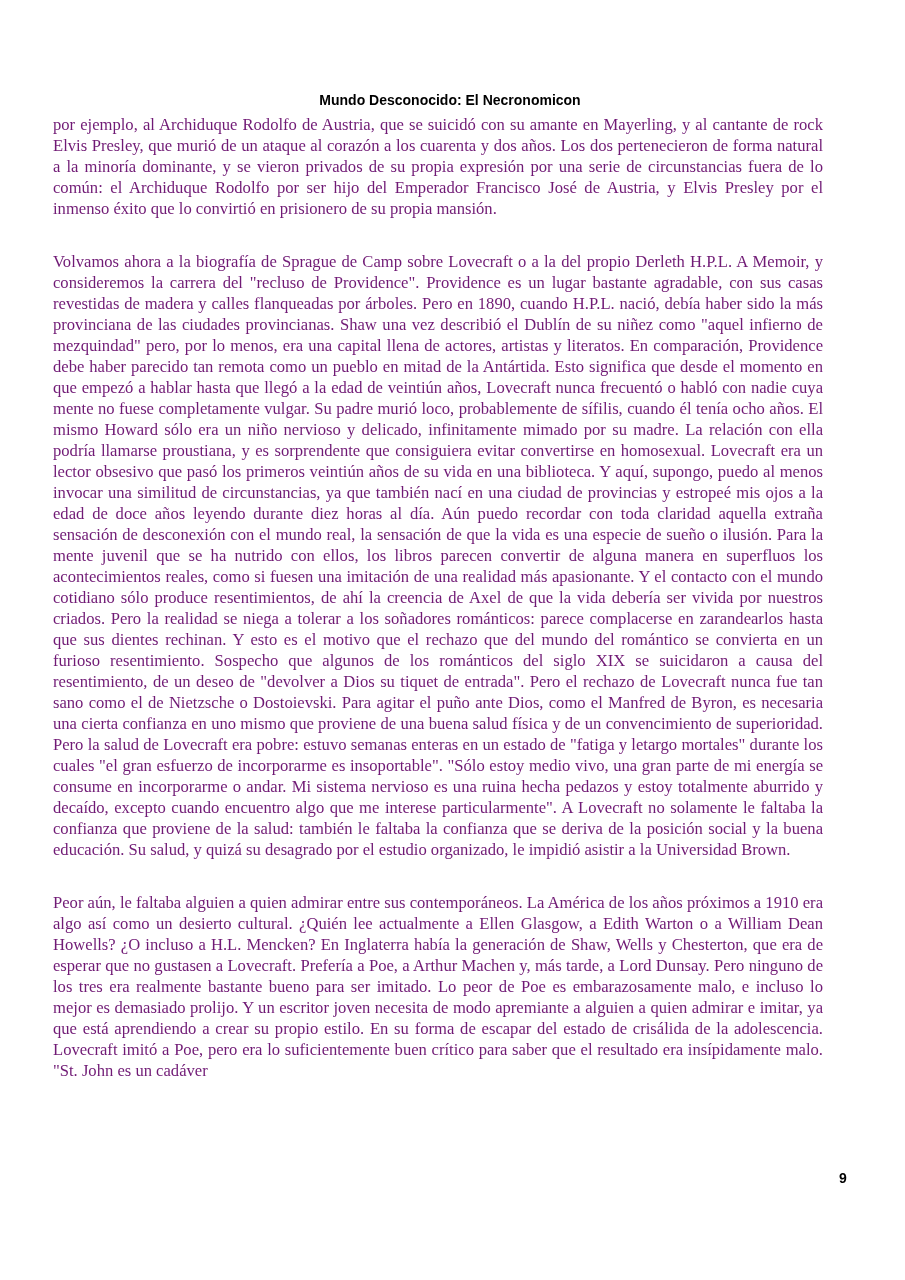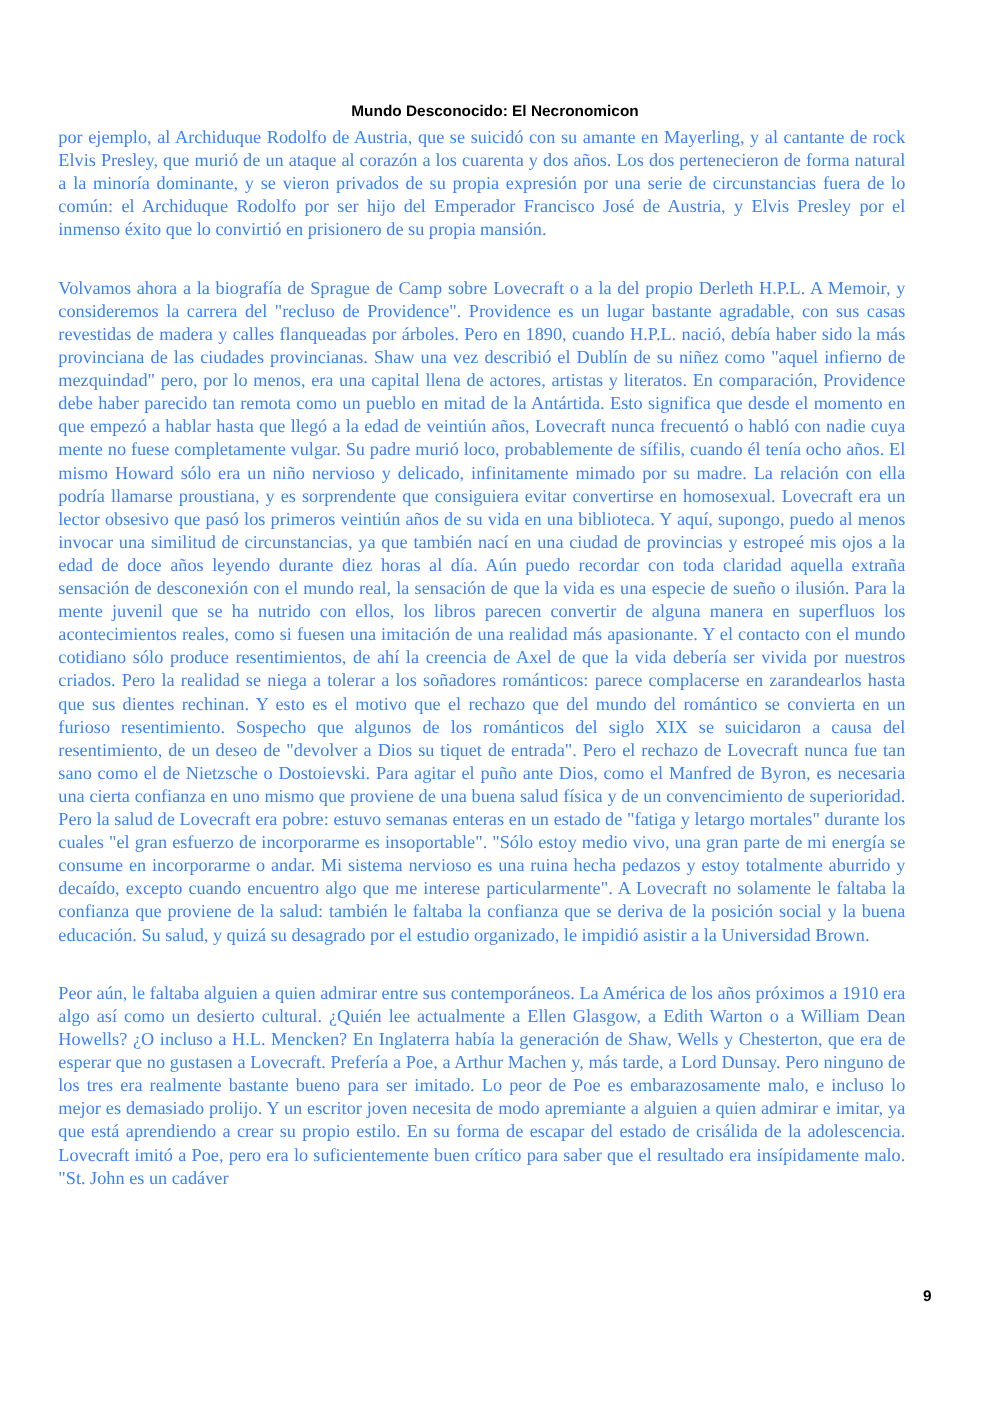--- a/index.html
+++ b/index.html
@@ -33,21 +33,21 @@
       line-height: 17px;
     }
     .body-text {
       position: absolute;
       left: 53px;
       top: 114px;
       width: 770px;
       font-family: "Liberation Serif", serif;
       font-size: 16.6px;
       line-height: 21px;
-      color: #3b82f6;
+      color: #701a75;
     }
     .body-text p {
       margin: 0;
       text-align: justify;
     }
     .body-text p + p {
       margin-top: 32px;
     }
     .page-number {
       position: absolute;

